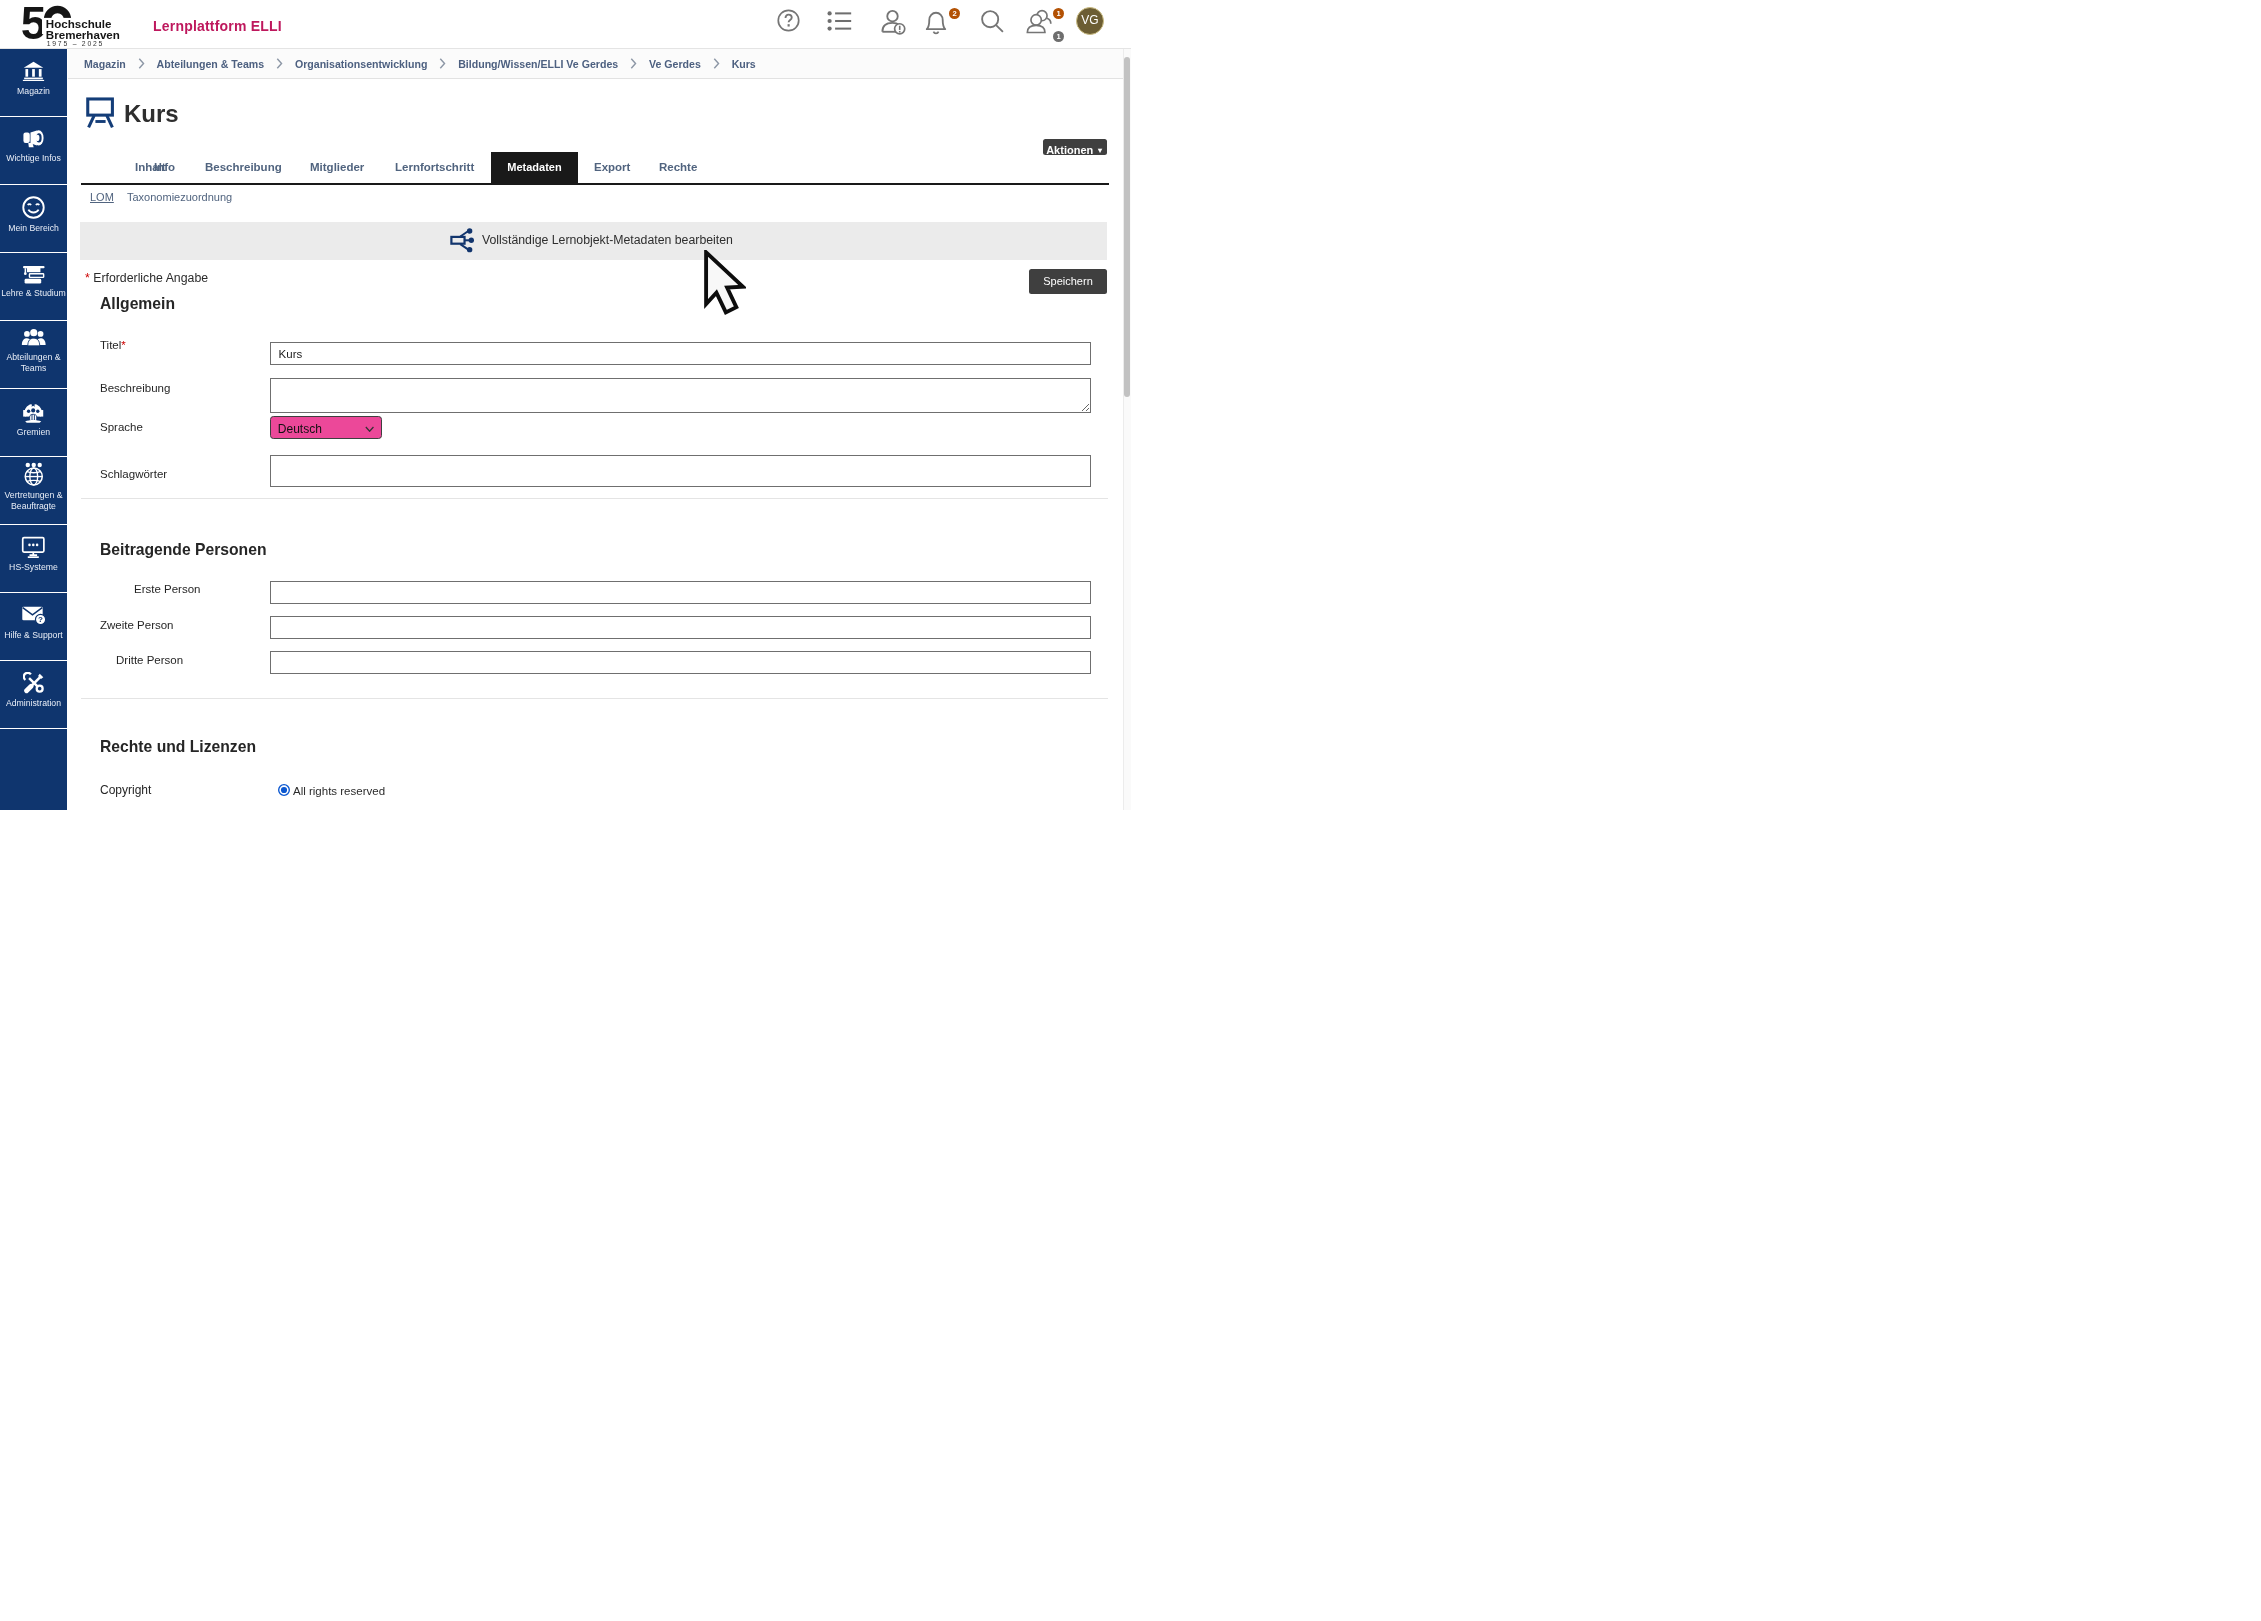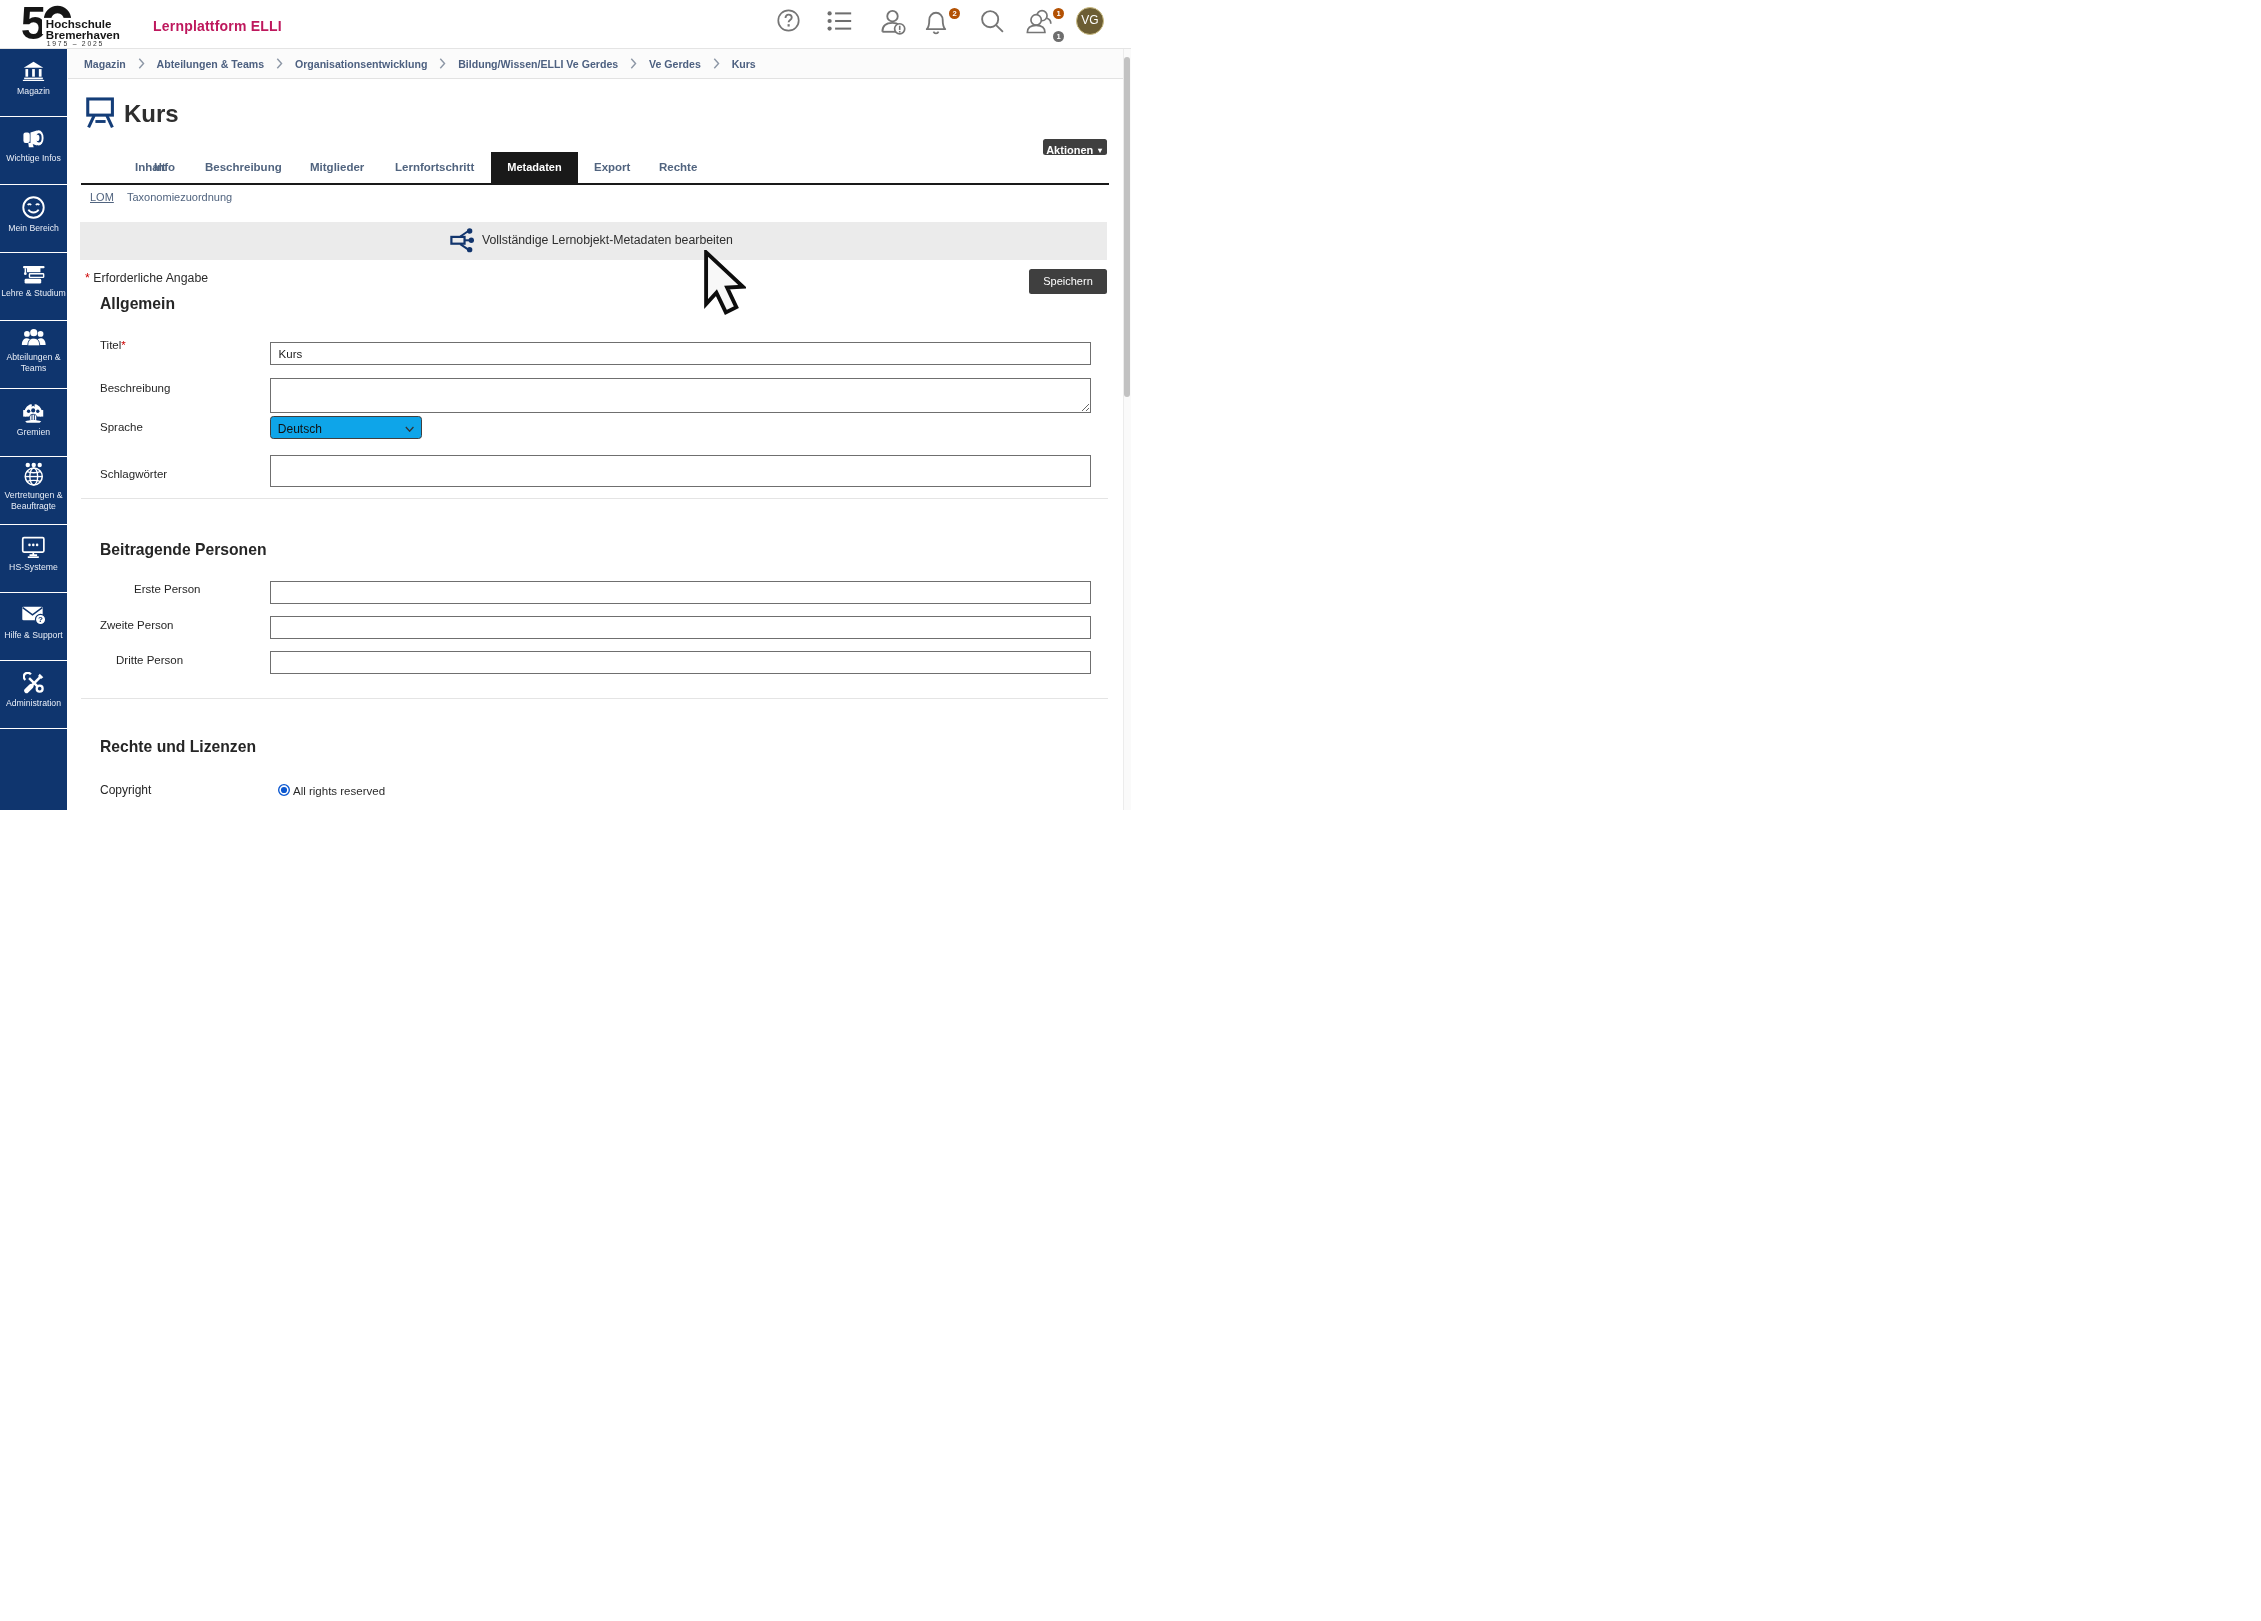--- a/index.html
+++ b/index.html
@@ -293,21 +293,21 @@
 
 <h2 class="sect" style="left:100px; top:296px;">Allgemein</h2>
 
 <div class="flabel" style="top:340px;">Titel<span class="red">*</span></div>
 <input class="finput" style="top: 342px; height: 23px;" value="Kurs">
 
 <div class="flabel" style="top:383px;">Beschreibung</div>
 <textarea class="finput" style="top: 378px; height: 35px; resize: vertical; padding-top: 3.4px;"></textarea>
 
 <div class="flabel" style="top:422px;">Sprache</div>
-<div class="abs" style="left:270px; top:416px; width:152px; height:23px; border:1px solid #3f3f3f; border-radius:3.4px; background:#0ea5e9;">
+<div class="abs" style="left:270px; top:416px; width:112px; height:23px; border:1px solid #3f3f3f; border-radius:3.4px; background:#ec4899;">
   <span style="position:absolute; left:6.8px; top:5.1px; font-size:12px; color:#111;">Deutsch</span>
   <svg style="position:absolute; right:6.8px; top:8.5px;" width="9.3" height="6.8" viewBox="0 0 11 8">
       <path d="M 1 1.2 L 5.5 6.2 L 10 1.2" fill="none" stroke="#333" stroke-width="1.5"></path>
     </svg>
 </div>
 
 <div class="flabel" style="top:469px;">Schlagwörter</div>
 <input class="finput" style="top: 455px; height: 32px;">
 
 <div class="divider" style="top:498px;"></div>

